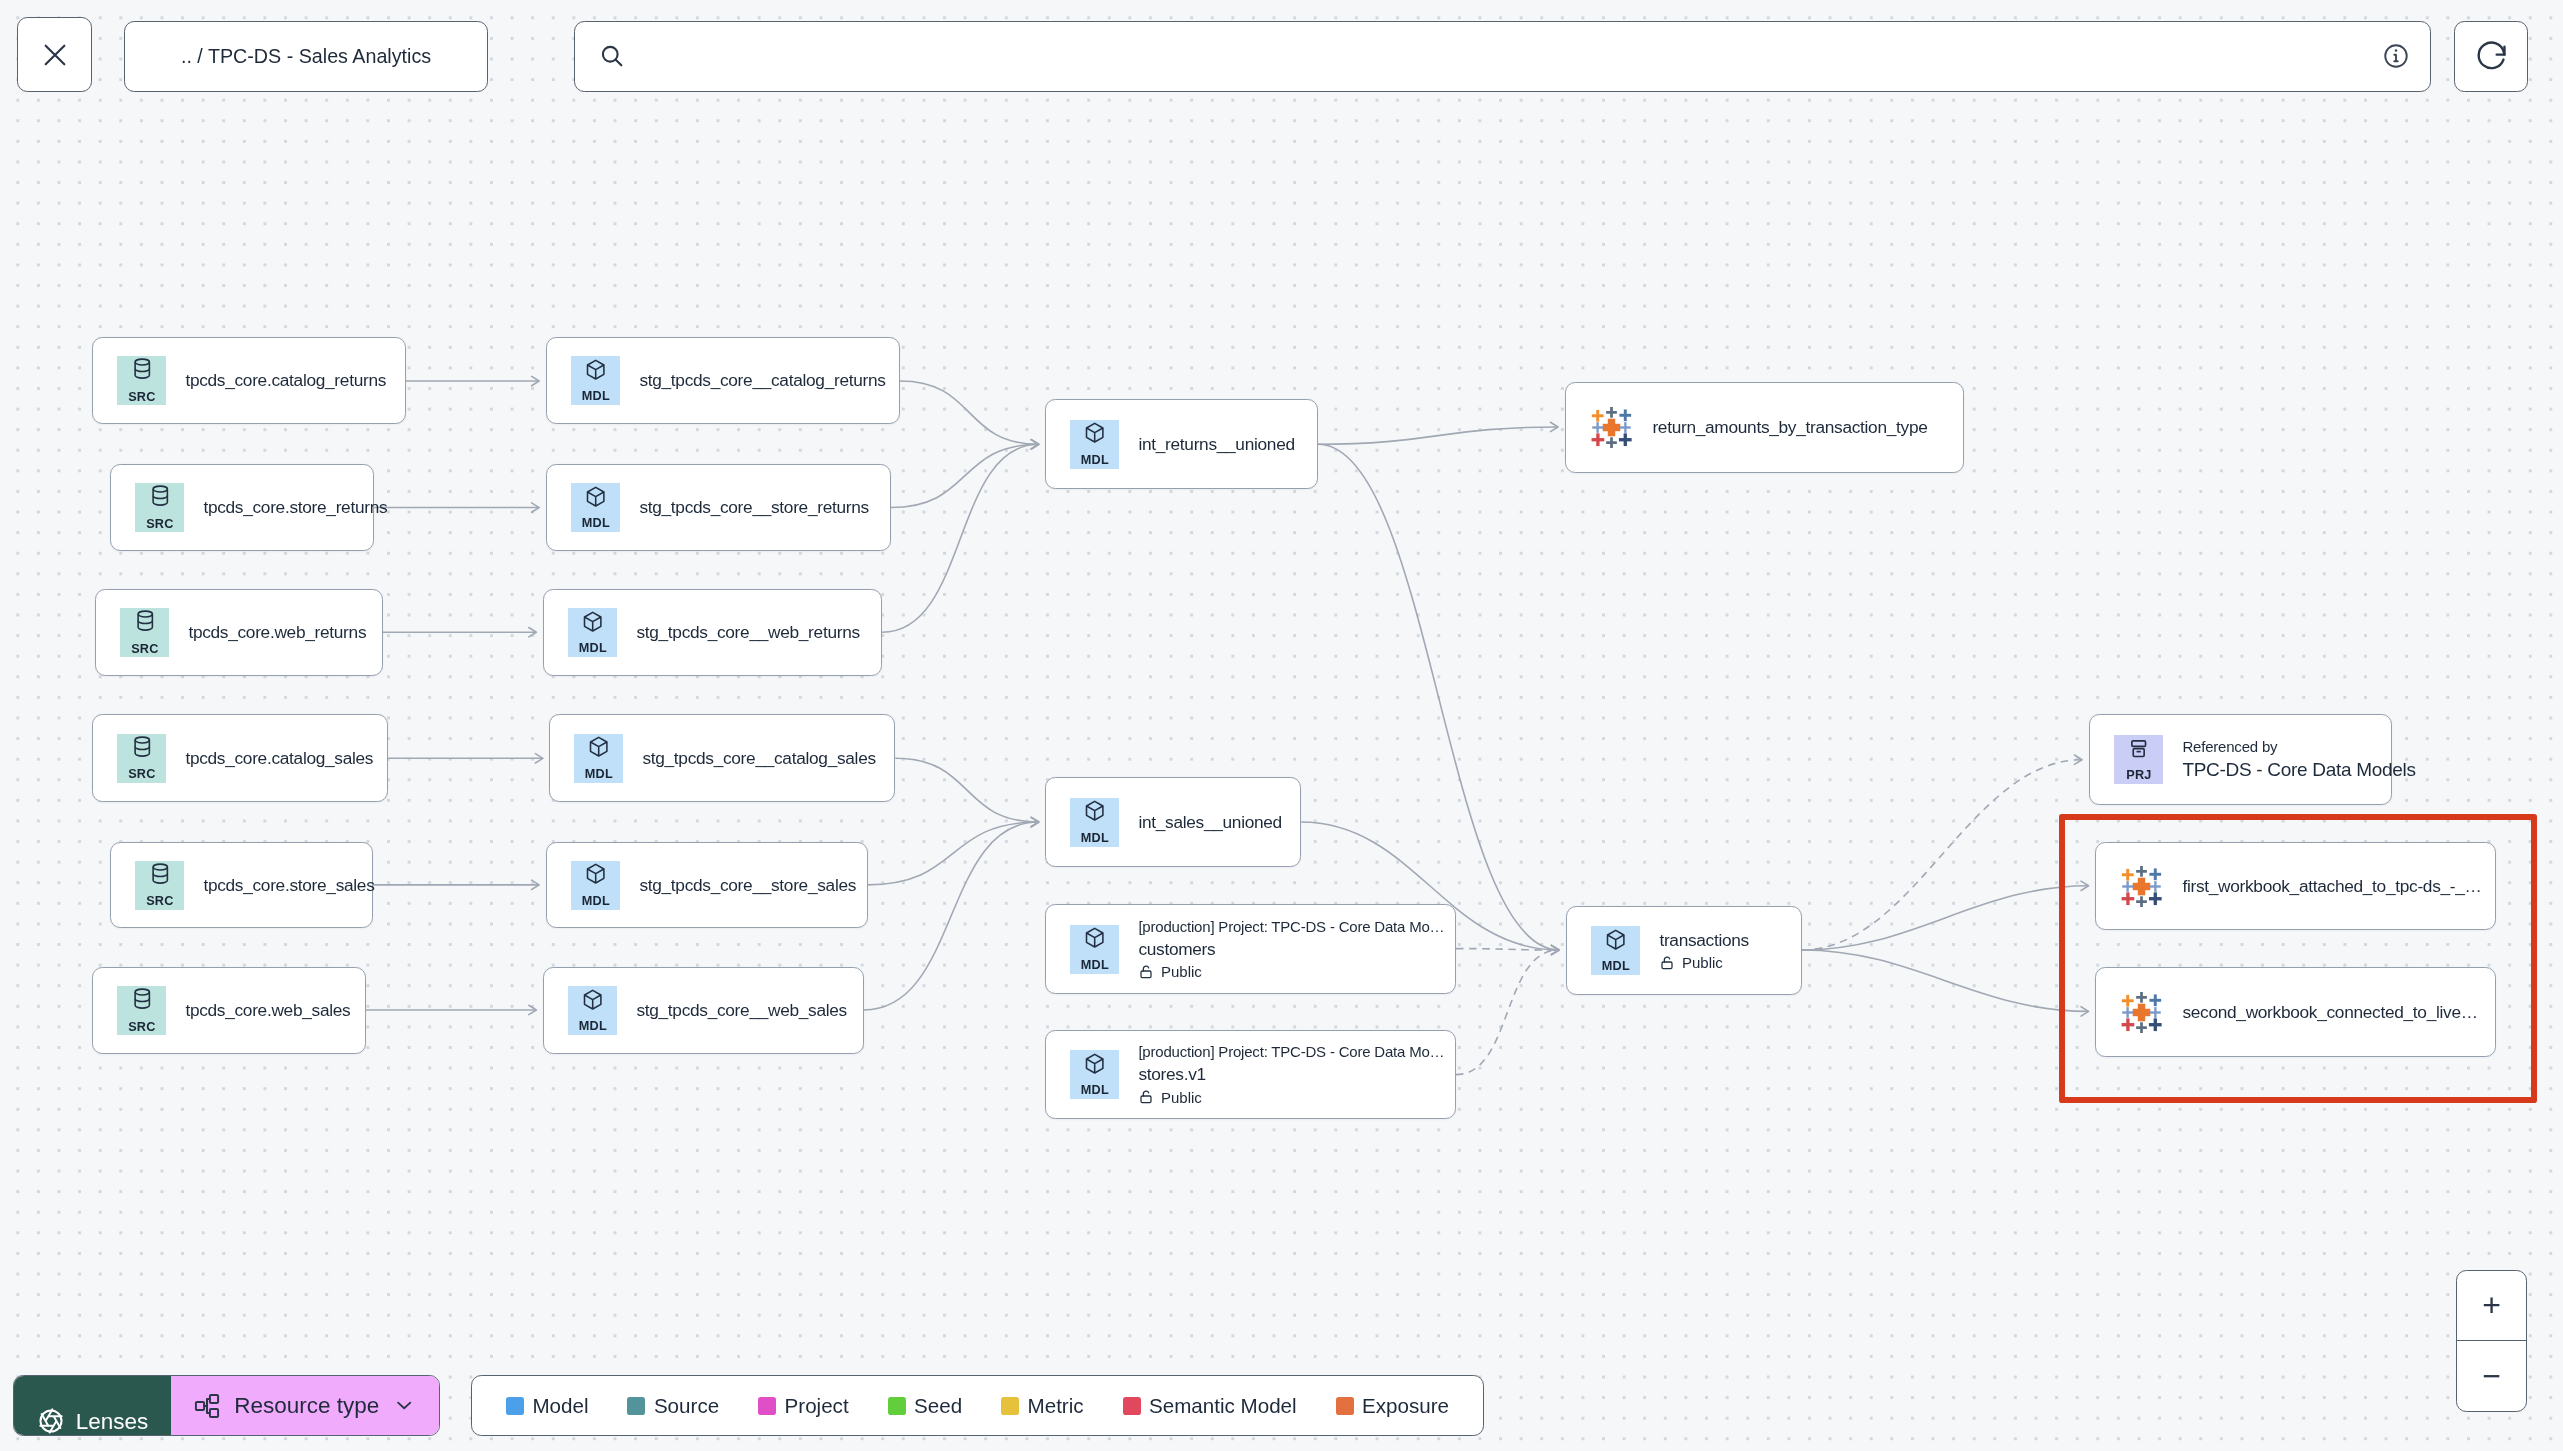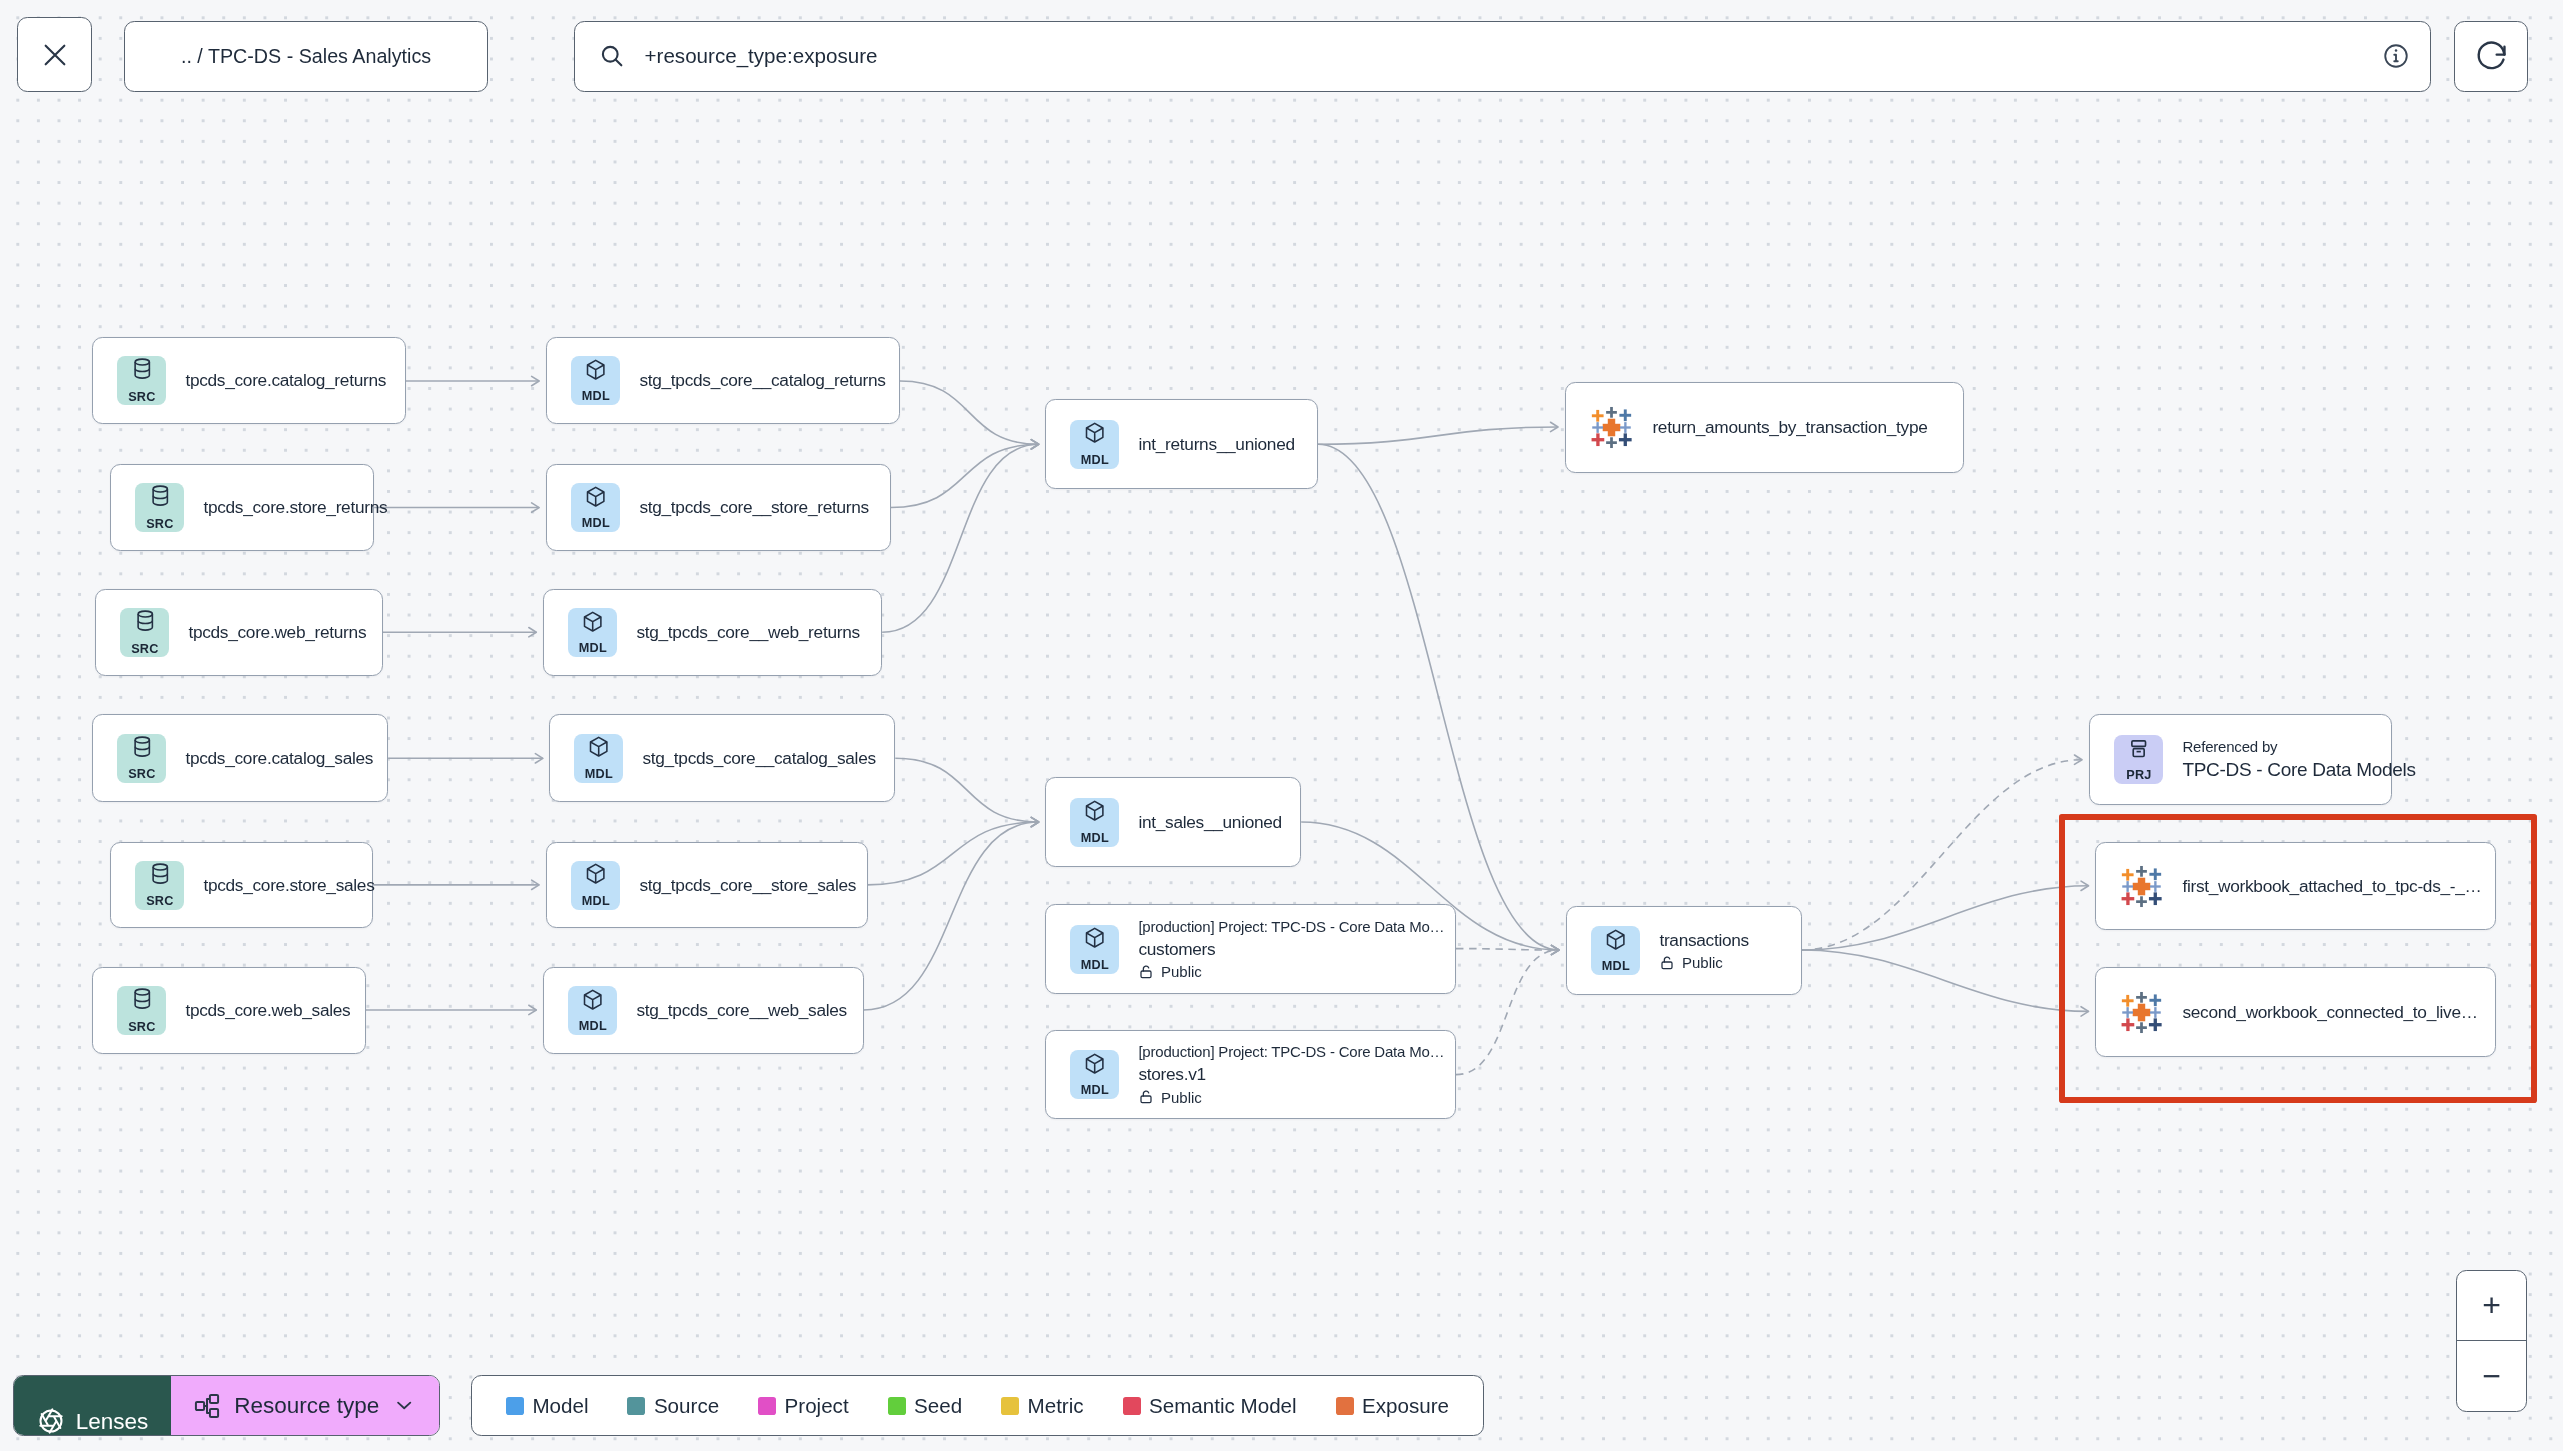--- a/index.html
+++ b/index.html
@@ -45,21 +45,21 @@
   .legend-swatch{width:18px;height:18px;border-radius:2.8px}
   
   #edge-layer{position:absolute;left:0;top:0;z-index:1;pointer-events:none}
   #highlight-box{position:absolute;z-index:2;border-radius:2.8px;pointer-events:none}
   .node{
     position:absolute;z-index:3;background:#FFFFFF;border:1.5px solid #95A0AF;border-radius:10.3px;
     box-sizing:border-box;display:flex;align-items:center;gap:19px;padding:0 17px 0 24.4px;
     cursor:pointer;box-shadow:0 0.9px 1.9px rgba(30,42,58,0.05);
   }
   .badge{
-    width:49px;height:49px;border-radius:8px;flex:none;display:flex;flex-direction:column;
+    width:49px;height:49px;border-radius:0;flex:none;display:flex;flex-direction:column;
     align-items:center;justify-content:center;gap:8px;
   }
   .badge span{font-size:12.7px;font-weight:700;letter-spacing:0.2px;color:#1B2736}
   .node-text{display:flex;flex-direction:column;justify-content:center;gap:3.7px;min-width:0}
   .node-label{font-size:17.3px;letter-spacing:-0.3px;white-space:nowrap}
   .node-label.lg{font-size:19px}
   .node-sub{font-size:15px;letter-spacing:-0.2px;white-space:nowrap}
   .access-row{display:flex;align-items:center;gap:6.6px;font-size:15px}
   .tableau-ic{flex:none}
   #hidden-defs{position:absolute;width:0;height:0}
@@ -118,21 +118,20 @@
 
 <div class="chrome btn" id="breadcrumb-btn">
   <span>.. / TPC-DS - Sales Analytics</span>
 </div>
 
 <div class="chrome" id="search-bar">
   <svg width="28" height="28" viewBox="0 0 24 24" fill="none" stroke="#2A3647" stroke-width="1.8" stroke-linecap="round">
       <circle cx="10.5" cy="10.5" r="6.3"></circle>
       <path d="M15.2 15.2 L20 20"></path>
     </svg>
-  <input type="text" value="+resource_type:exposure" style="">
   <span id="search-info">
     <svg width="30" height="30" viewBox="0 0 24 24" fill="none" stroke="#3A4656" stroke-width="1.5" stroke-linecap="round">
         <circle cx="12" cy="12" r="8.6"></circle>
         <path d="M12 11 v5.2 M10.6 11 h1.4 M10.6 16.2 h2.8"></path>
         <circle cx="12" cy="7.6" r="1" fill="#3A4656" stroke="none"></circle>
       </svg>
   </span>
 </div>
 
 <div class="chrome btn" id="refresh-btn">

